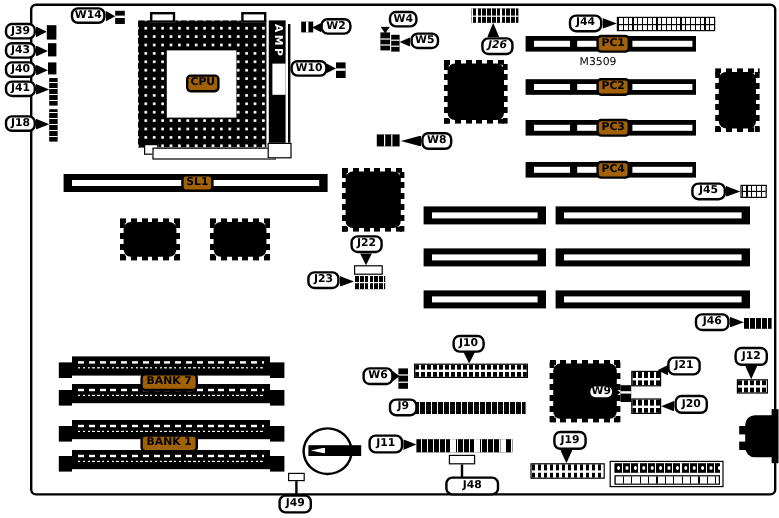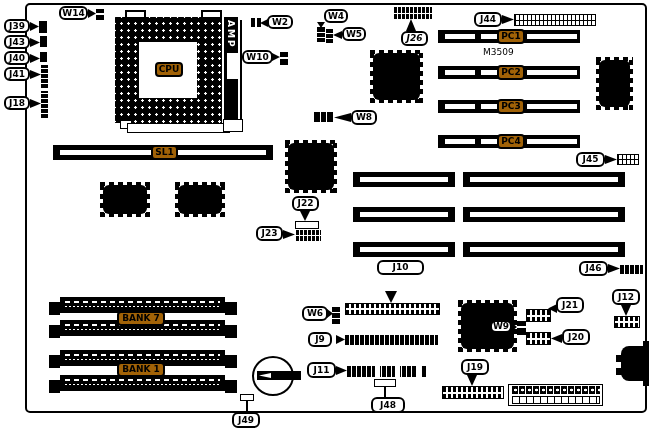--- a/index.html
+++ b/index.html
@@ -308,50 +308,50 @@
   <div class="whitebar" style="left:240px;top:394px;width:14px;height:7px;"></div>
   <div class="lead" style="left:246px;top:401px;width:2px;height:12px;"></div>
   <div class="callout" style="left:232px;top:412px;width:28px;height:16px;">
       <span>J49</span>
     </div>
 
   <div class="battery" style="left:252px;top:356px;width:42px;height:40px;"></div>
   <div class="blk" style="left:257px;top:371px;width:44px;height:9px;z-index:9;"></div>
   <div class="lead tri-l" style="left:259px;top:373px;width:12px;height:5px;background:#fff;z-index:10;"></div>
 
-  <div class="callout" style="left:377px;top:260px;width:47px;height:15px;">
+  <div class="callout" style="left:377px;top:279px;width:27px;height:15px;">
       <span>J10</span>
     </div>
   <div class="lead tri-d" style="left:385px;top:291px;width:12px;height:12px;"></div>
   <div class="cellhdr" style="left:345px;top:303px;width:95px;height:12px;"></div>
 
   <div class="callout" style="left:302px;top:306px;width:26px;height:15px;">
       <span>W6</span>
     </div>
   <div class="lead tri-r" style="left:327px;top:309px;width:6px;height:9px;"></div>
   <div class="jmp-v3" style="left:332px;top:307px;width:8px;height:17px;"></div>
 
-  <div class="callout" style="left:308px;top:332px;width:24px;height:15px;">
+  <div class="callout" style="left:324px;top:332px;width:24px;height:15px;">
       <span>J9</span>
     </div>
   <div class="lead tri-r" style="left:336px;top:335px;width:9px;height:9px;"></div>
   <div class="pinrow-h" style="left:345px;top:335px;width:93px;height:10px;"></div>
 
   <div class="callout" style="left:307px;top:362px;width:29px;height:16px;text-align:center;">
       <span>J11</span>
     </div>
   <div class="lead tri-r" style="left:336px;top:366px;width:11px;height:9px;"></div>
   <div class="pinrow-h" style="left:347px;top:366px;width:80px;height:11px;"></div>
   <div class="abs" style="left:375px;top:366px;width:5px;height:11px;background:#fff;z-index:9;"></div>
   <div class="abs" style="left:395px;top:366px;width:5px;height:11px;background:#fff;z-index:9;"></div>
   <div class="abs" style="left:417px;top:366px;width:4px;height:11px;background:#fff;z-index:9;"></div>
 
   <div class="whitebar" style="left:374px;top:379px;width:22px;height:8px;"></div>
   <div class="lead" style="left:384px;top:387px;width:2px;height:11px;"></div>
-  <div class="callout" style="left:371px;top:397px;width:34px;height:16px;">
+  <div class="callout" style="left:371px;top:397px;width:45px;height:16px;">
       <span>J48</span>
     </div>
 
   <div class="qfp" style="left:458px;top:300px;width:59px;height:52px;"></div>
   <div class="callout" style="left:490px;top:320px;width:22px;height:13px;">
       <span>W9</span>
     </div>
   <div class="lead tri-r" style="left:512px;top:323px;width:5px;height:8px;"></div>
   <div class="jmp-v" style="left:517px;top:321px;width:9px;height:14px;"></div>
 

